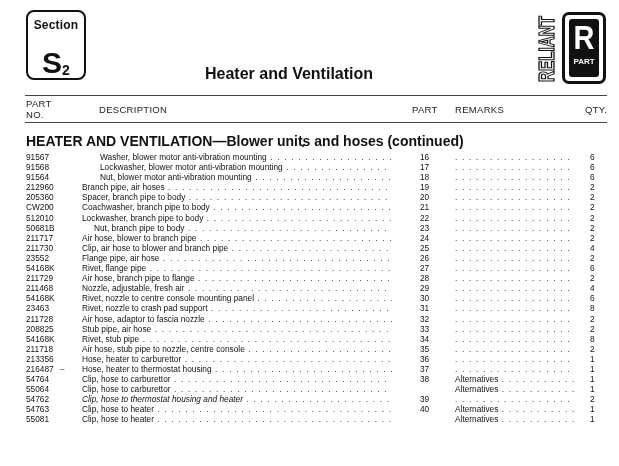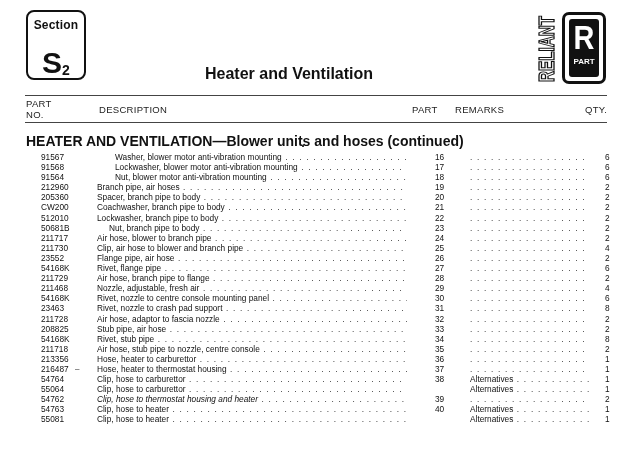--- a/index.html
+++ b/index.html
@@ -31,21 +31,21 @@
   .hdr.part { left: 26px; top: 98px; line-height: 11px; }
   .hdr.desc { left: 82px; top: 104px; padding-left: 17px; }
   .hdr.item { left: 412px; top: 104px; }
   .hdr.rem { left: 455px; top: 104px; }
   .hdr.qty { left: 585px; top: 104px; }
 
   .subhead { position: absolute; left: 26px; top: 133px; font-size: 14px; font-weight: bold; color: #111; }
   .speck { position: absolute; left: 302px; top: 145px; width: 2px; height: 2px; background: #333; }
 
   .rows { position: absolute; left: 0; top: 152px; width: 619px; }
-  .row { position: relative; height: 10.1px; font-size: 8.3px; line-height: 10.1px; color: #111; margin-left: 15px; }
+  .row { position: relative; height: 10.1px; font-size: 8.3px; line-height: 10.1px; color: #111; }
   .row span { position: absolute; top: 0; white-space: nowrap; }
   .c-part { left: 26px; }
   .c-desc { left: 82px; width: 310px; overflow: hidden; }
   .c-desc.indent { left: 100px; width: 292px; }
   .c-desc .dots { color: #333; letter-spacing: 1.2px; }
   .c-item { left: 420px; }
   .c-rem { left: 455px; width: 120px; overflow: hidden; }
   .c-rem .dots { color: #333; letter-spacing: 1.2px; }
   .c-qty { left: 590px; }
   .tick { position: absolute; left: 60px; top: 2px; font-size: 8px; }

